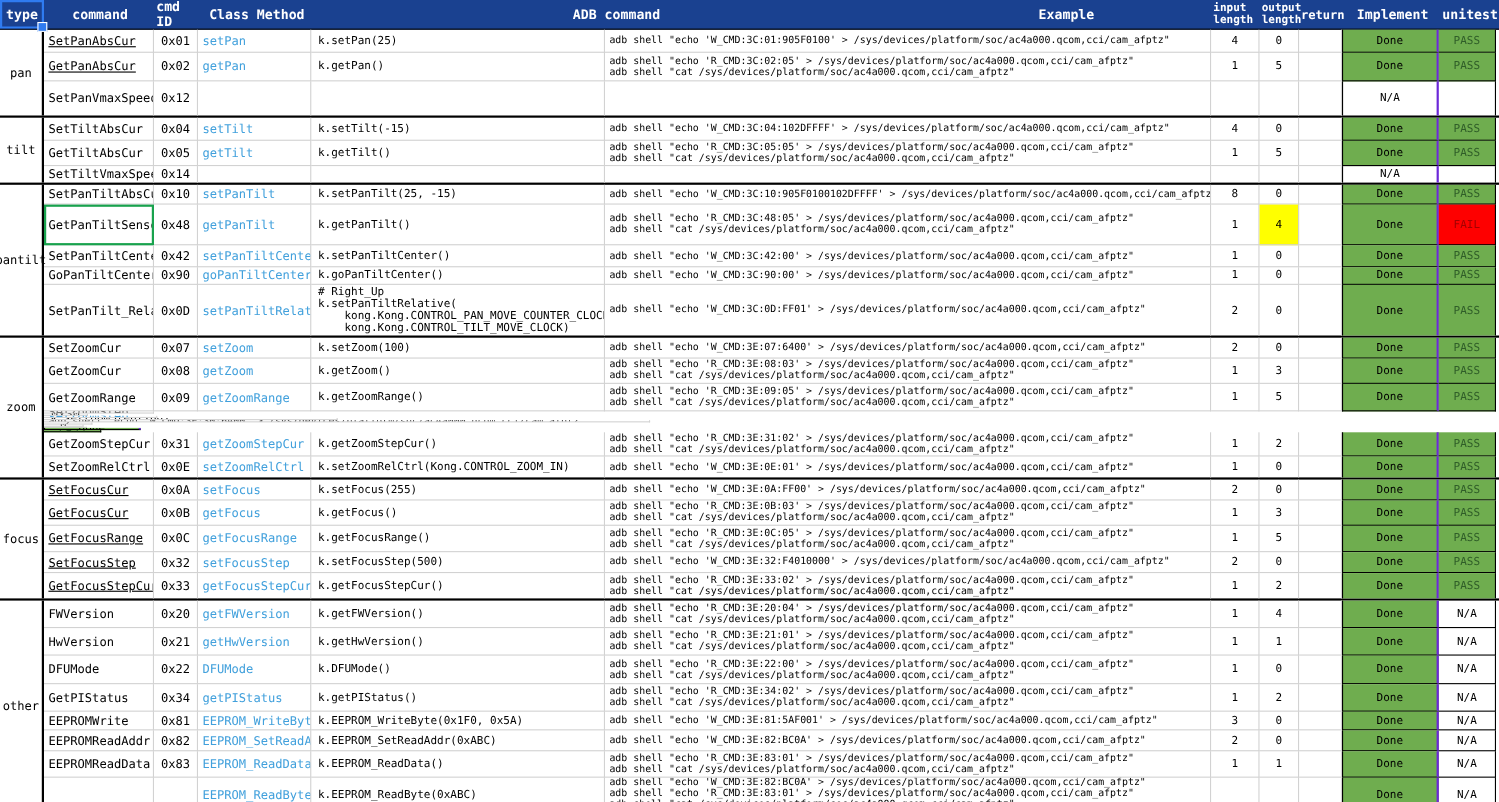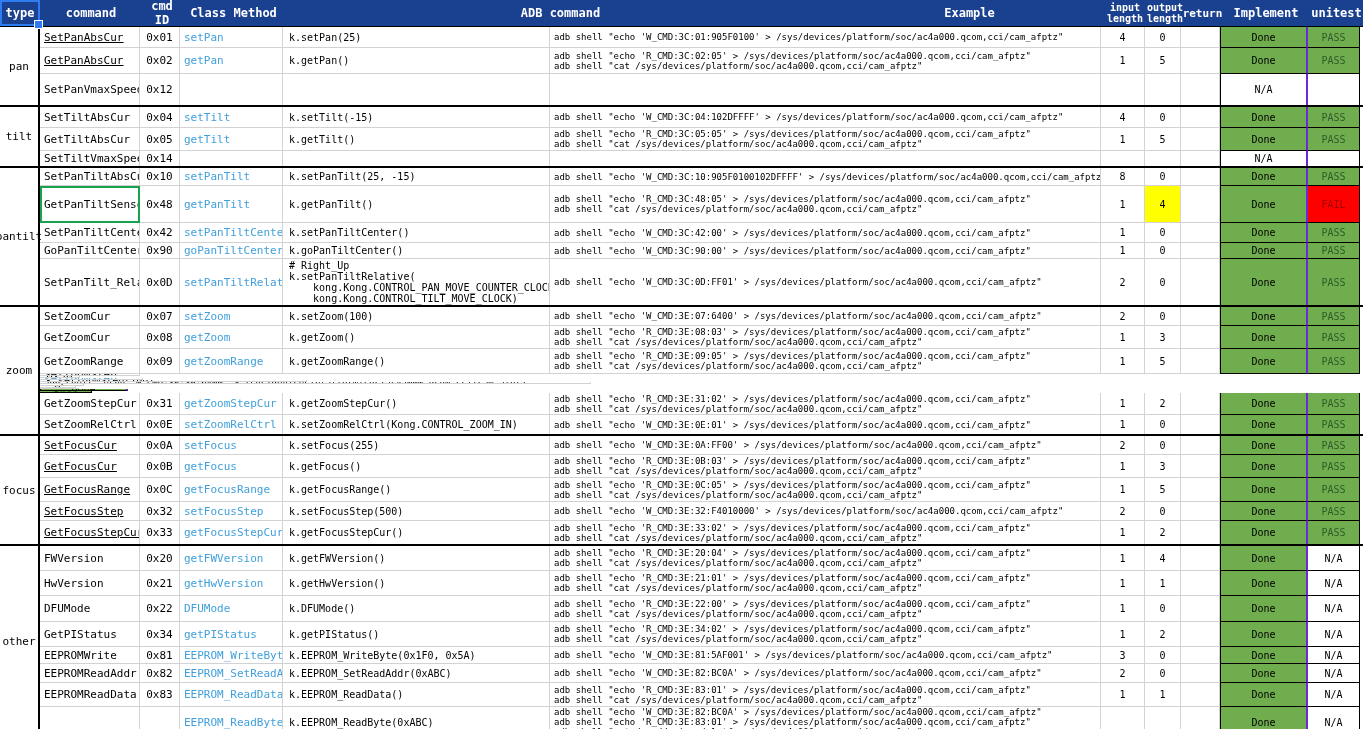--- a/index.html
+++ b/index.html
@@ -1,20 +1,20 @@
 <!DOCTYPE html>
 <html><head>
 <meta charset="utf-8">
 <style>
   html,body{margin:0;padding:0;background:#fff;}
   body{width:1363px;height:729px;overflow:hidden;font-family:"DejaVu Sans Mono","Liberation Mono",monospace;color:#000;}
   .sheet{width:1363px;height:729px;}
   
   .hdr{display:flex;height:27px;background:#1a4190;color:#fff;border-bottom:1px solid #000;box-sizing:border-box;}
-  .h{display:flex;align-items:center;justify-content:center;font-weight:bold;font-size:12px;box-sizing:border-box;text-align:center;}
+  .h{display:flex;align-items:center;justify-content:center;font-weight:bold;font-size:12px;box-sizing:border-box;}
   .h-type{width:40px;position:relative;box-shadow:inset 0 0 0 2px #2f7bf0;}
   .sel-handle{position:absolute;right:-3px;bottom:-3px;width:7px;height:7px;background:#2f7bf0;border:1px solid #fff;}
   .h-cmd{width:102px;} .h-id{width:40px;} .h-class{width:103px;} .h-ex{width:267px;} .h-adb{width:551px;}
   .h-in{width:44px;font-size:10px;line-height:11px;font-weight:bold;}
   .h-out{width:36px;font-size:10px;line-height:11px;font-weight:bold;}
   .h-ret{width:39px;font-size:11px;}
   .h-imp{width:88px;} .h-uni{width:53px;}
   
   .group{display:flex;border-bottom:2px solid #000;box-sizing:border-box;}
   .tcell{width:40px;border-right:2px solid #000;display:flex;align-items:center;justify-content:center;font-size:11px;box-sizing:border-box;}

